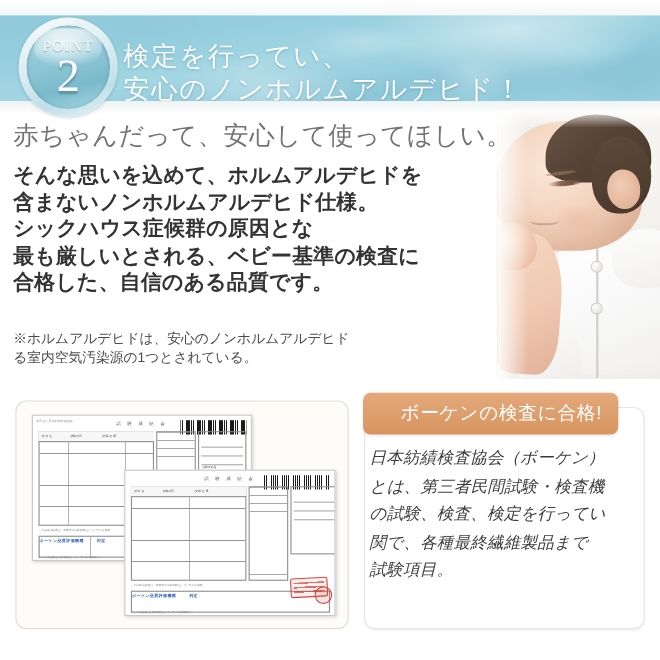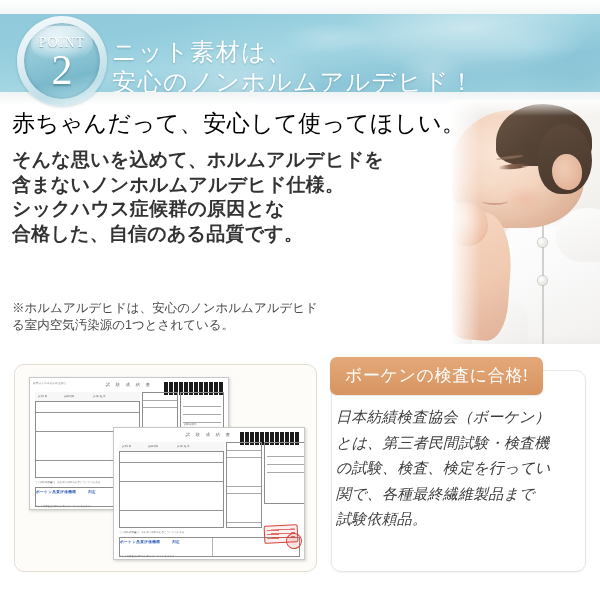--- a/index.html
+++ b/index.html
@@ -185,21 +185,21 @@
   }
   .bp-fade-t{
     position:absolute; left:0; top:0; width:148px; height:16px;
     background:linear-gradient(to bottom, rgba(255,255,255,.85), rgba(255,255,255,0));
   }
 
   
   .body-heading{
     position:absolute; left:12px; top:110px; z-index:4;
     font-family:Liberation Sans, sans-serif;
-    font-size:23px; line-height:27px; color:#000000;
+    font-size:23px; line-height:27px; color:#737373;
     letter-spacing:.5px; white-space:nowrap;
   }
   .body-lines{
     position:absolute; left:12px; top:148px; z-index:4;
   }
   .body-lines div{
     font-family:"Liberation Serif", serif;
     font-size:19px; line-height:24.5px; color:#333333;
     letter-spacing:.2px; white-space:nowrap;font-weight:bold;
   }
@@ -317,39 +317,39 @@
   }
   .boken-badge{
     position:absolute; left:330px; top:357px; z-index:7;
     background:linear-gradient(to bottom,#e5a879 0%, #dd9f6d 50%, #d79461 100%);
     border-radius:7px;
     padding:7px 15px 8px 15px;
     box-shadow:0 1px 2px rgba(0,0,0,.10);
   }
   .boken-badge span{
     font-family:"Liberation Sans", sans-serif;
-    font-size:17px; color:#ffffff; letter-spacing:.6px; white-space:nowrap;
+    font-size:17px; color:#ffffff; letter-spacing:.6px; white-space:nowrap;margin-left:19px;
   }
   .right-text{
     position:absolute; left:336px; top:404px; width:250px; z-index:6;font-style:italic;
   }
   .right-text div{
     font-family:"Liberation Sans", sans-serif;
     font-size:15px; line-height:25.5px; color:#3c3c3c;
     letter-spacing:.2px; white-space:nowrap;
   }
 </style>
 </head>
 <body>
 
 <div class="header-soft-top"></div>
 
 <div class="header">
   <div class="header-title">
-    <div>ニット素材は、</div>
+    <div>検定を行ってい、</div>
     <div>安心のノンホルムアルデヒド！</div>
   </div>
 </div>
 <div class="header-soft-bottom"></div>
 
 <div class="point-badge">
   <div class="pb-outer"></div>
   <div class="pb-inner"></div>
   <div class="pb-gloss"></div>
   <div class="pb-text">POINT</div>
@@ -378,20 +378,21 @@
   <div class="bp-fade-l"></div>
   <div class="bp-fade-t"></div>
 </div>
 
 <div class="body-heading">赤ちゃんだって、安心して使ってほしい。</div>
 
 <div class="body-lines">
   <div>そんな思いを込めて、ホルムアルデヒドを</div>
   <div>含まないノンホルムアルデヒド仕様。</div>
   <div>シックハウス症候群の原因とな</div>
+  <div>最も厳しいとされる、ベビー基準の検査に</div>
   <div>合格した、自信のある品質です。</div>
 </div>
 
 <div class="footnote">
   <div>※ホルムアルデヒドは、安心のノンホルムアルデヒド</div>
   <div>る室内空気汚染源の1つとされている。</div>
 </div>
 
 <div class="cert-panel">
 
@@ -461,14 +462,14 @@
 
 <div class="boken-badge">
   <span>ボーケンの検査に合格!</span>
 </div>
 
 <div class="right-text">
   <div>日本紡績検査協会（ボーケン）</div>
   <div>とは、第三者民間試験・検査機</div>
   <div>の試験、検査、検定を行ってい</div>
   <div>関で、各種最終繊維製品まで</div>
-  <div>試験依頼品。</div>
+  <div>試験項目。</div>
 </div>
 
 </body></html>

